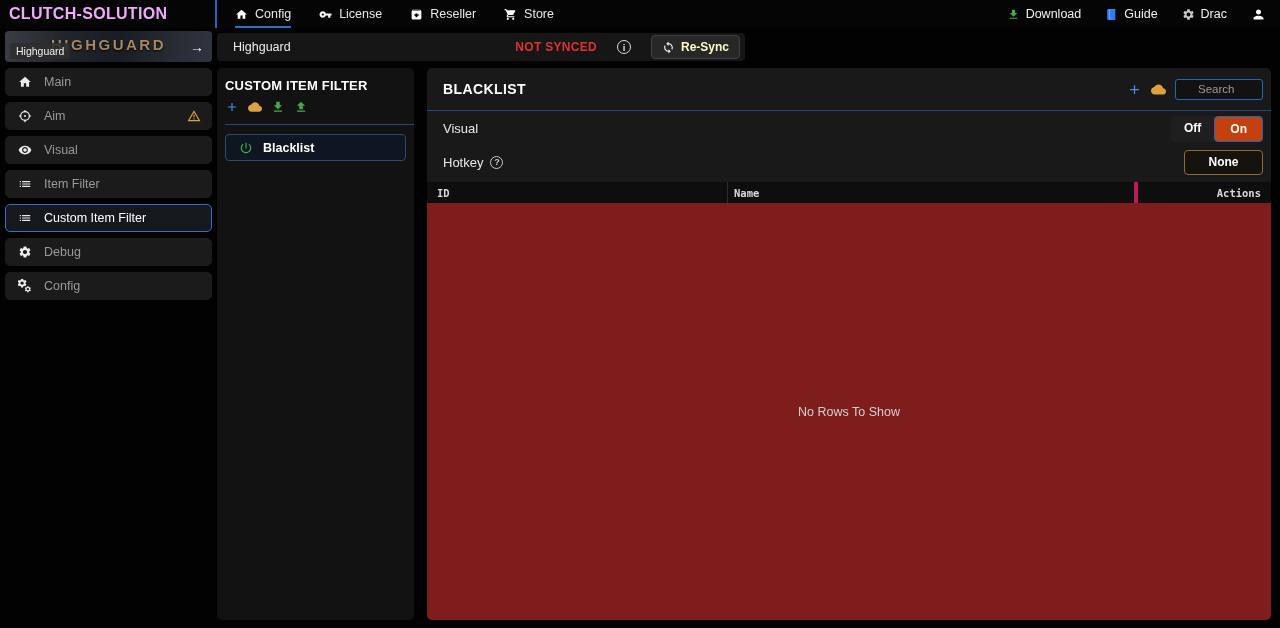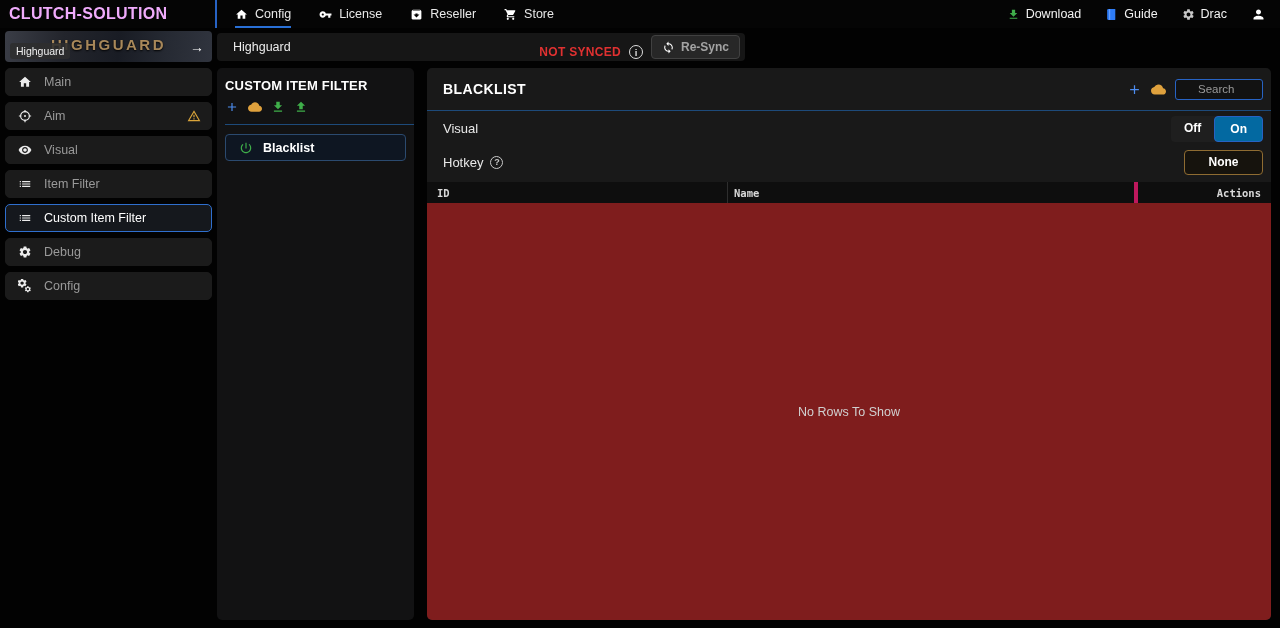--- a/index.html
+++ b/index.html
@@ -39,26 +39,26 @@
                color:#9a9a9a; font-size:12.5px; cursor:pointer; }
   .side-item .icon { color:#ececec; }
   .side-item.active { border-color:#2f6fce; color:#fff; background:#15181d; }
   .side-item .warn { margin-left:auto; color:#d9a43a; }
 
   
   .content { flex:1; min-width:0; }
   .crumbbar { margin-top:5px; width:528px; height:28px; background:#161616; border-radius:4px;
               display:flex; align-items:center; padding:0 5px 0 16px; gap:9px; }
   .crumb-title { font-size:12.5px; color:#ececec; }
-  .crumb-right { margin-left:auto; display:flex; align-items:flex-end; gap:8px; }
+  .crumb-right { margin-left:auto; display:flex; align-items:center; gap:20px; }
   .status { color:#e03131; font-weight:700; font-size:12px; letter-spacing:.3px; }
   .circ { width:14px; height:14px; border:1.4px solid #ddd; border-radius:50%; color:#ddd;
           font-size:9.5px; font-weight:700; display:inline-flex; align-items:center; justify-content:center; }
   .resync { display:flex; align-items:center; gap:6px; background:#272727; border:1px solid #414141;
-            border-radius:4px; height:24px; padding:0 10px; color:#a3a3a3; font-size:12px; font-weight:600; cursor:pointer; }
+            border-radius:4px; height:24px; padding:0 10px; color:#fef9c3; font-size:12px; font-weight:600; cursor:pointer; }
 
   .panels { display:flex; margin-top:7px; gap:13px; height:552px; padding-right:9px; }
   .filter-panel { width:197px; flex:none; background:#121213; border-radius:5px; padding:10px 8px; }
   .fp-title { font-size:13px; font-weight:700; color:#fff; letter-spacing:.2px; }
   .fp-tools { display:flex; gap:9px; margin-top:7px; align-items:center; }
   .fp-tools .icon { cursor:pointer; }
   .fp-divider { height:1px; background:#1d4a7a; margin:10px -8px 9px 0; }
   .fp-item { height:27px; background:#0e1622; border:1px solid #2b4a6f; border-radius:4px;
              display:flex; align-items:center; gap:10px; padding-left:13px; color:#fff;
              font-size:12.5px; font-weight:600; cursor:pointer; }
@@ -73,21 +73,21 @@
   .search::placeholder { color:#9a9a9a; }
   .mp-divider { height:1px; flex:none; background:#1d4a7a; }
   .setting-row { display:flex; align-items:center; padding:0 8px 0 16px; flex:none; }
   .row-enable { height:35px; } .row-hotkey { height:32px; }
   .setting-label { font-size:13px; color:#e8e8e8; display:flex; align-items:center; gap:7px; }
   .qcirc { width:13px; height:13px; border:1.3px solid #c9c9c9; border-radius:50%; color:#c9c9c9;
            font-size:9px; font-weight:700; display:inline-flex; align-items:center; justify-content:center; cursor:pointer; }
   .toggle { margin-left:auto; display:flex; background:#1f1f1f; border-radius:4px; }
   .tbtn { height:25px; display:flex; align-items:center; color:#fff; font-size:12px; font-weight:600; cursor:pointer; }
   .tbtn.off { padding:0 13px; border-radius:4px; }
-  .tbtn.on  { padding:12px 15px; background:#0369a1; border:1px solid #2763c4; border-radius:4px; }
+  .tbtn.on  { padding:12px 15px; background:#c2410c; border:1px solid #2763c4; border-radius:4px; }
   .none-btn { margin-left:auto; width:79px; height:25px; background:#16130d; border:1px solid #8f6c32;
               border-radius:4px; color:#fff; font-size:12px; font-weight:700;
               display:flex; align-items:center; justify-content:center; cursor:pointer; }
 
   .grid { margin-top:4px; flex:1; display:flex; flex-direction:column; min-height:0; }
   .grid-header { height:21px; flex:none; background:#0e0e0e; display:flex; align-items:center;
                  font-family:"DejaVu Sans Mono", monospace; font-size:10.5px; font-weight:700; color:#d9d9d9; }
   .gh-cell { height:100%; display:flex; align-items:center; cursor:pointer; }
   .gh-id { width:300px; padding-left:10px; }
   .gh-name { width:407px; padding-left:6px; border-left:1px solid #2e2e2e; }

